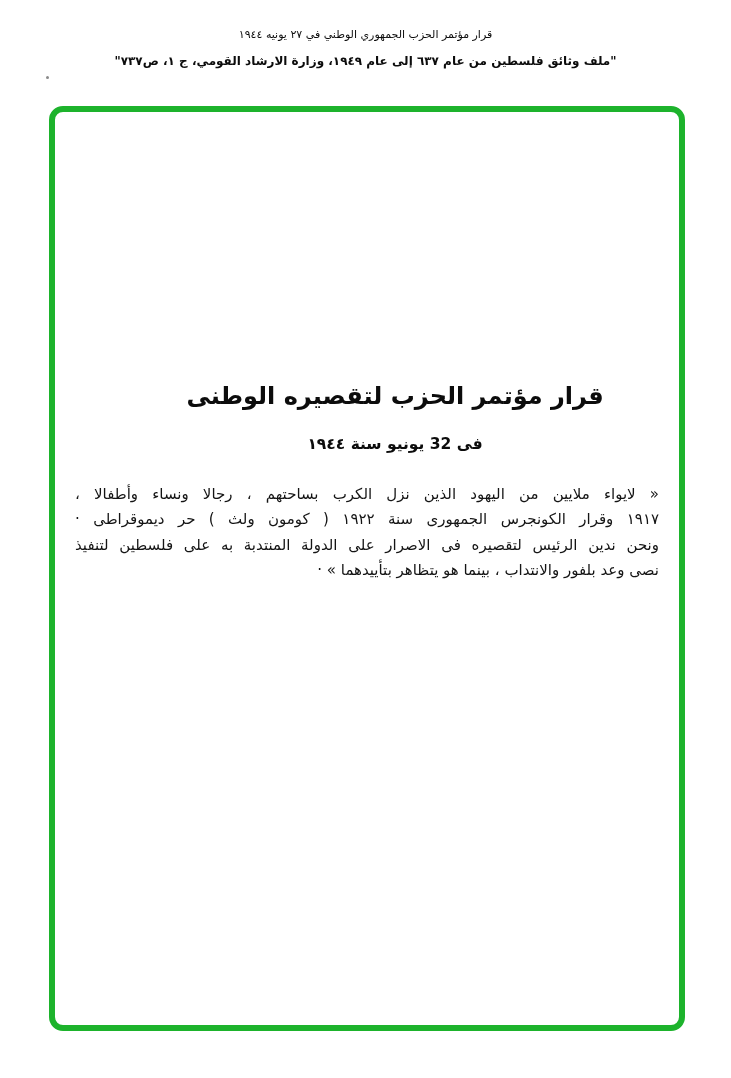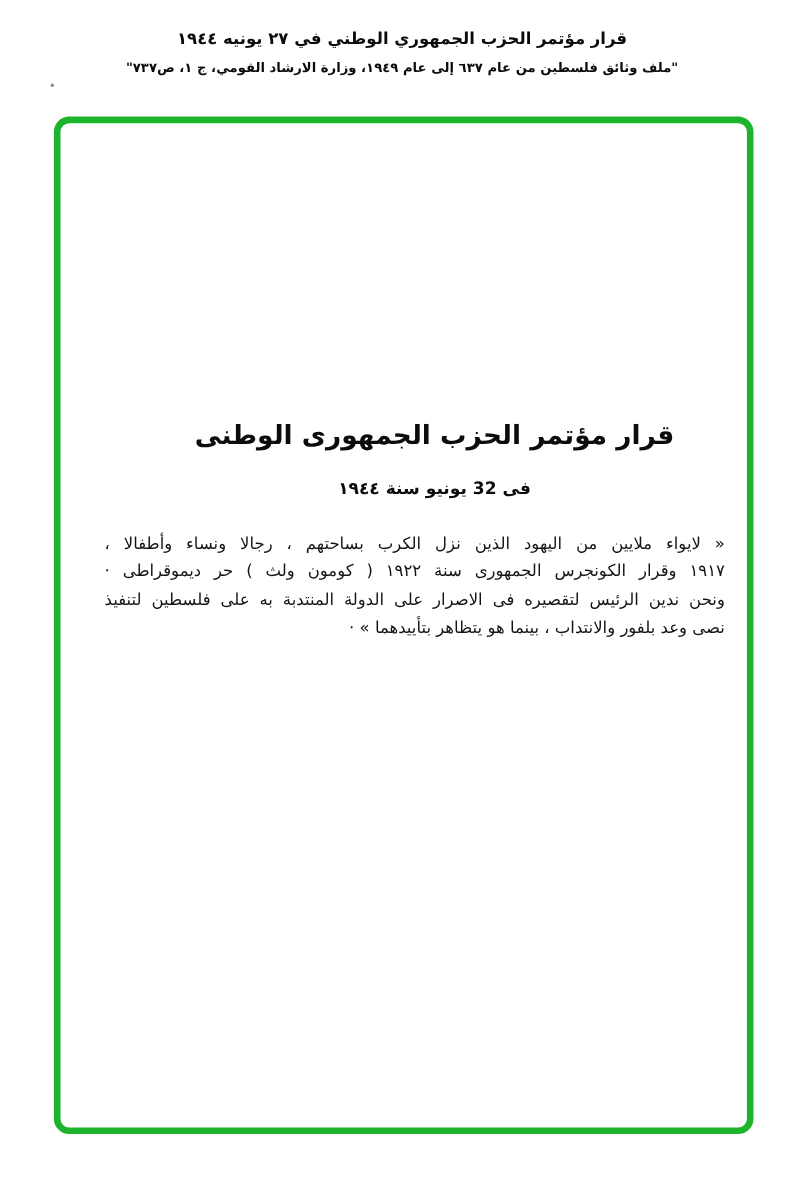--- a/index.html
+++ b/index.html
@@ -20,22 +20,22 @@
   
   .header {
     position: absolute;
     top: 24px;
     left: 0;
     width: 731px;
     text-align: center;
     direction: rtl;
   }
   .header-line1 {
-    font-size: 15px;
-    font-weight: bold;
+    font-size: 11px;
+    font-weight: normal;
     line-height: 22px;
     letter-spacing: 0;
   }
   .header-line2 {
     margin-top: 7px;
     font-size: 12px;
     font-weight: bold;
     line-height: 16px;
   }
 
@@ -101,21 +101,20 @@
   }
   .para-line {
     height: 25.3px;
     overflow: visible;
     white-space: nowrap;
   }
   .para-line.justify {
     white-space: normal;
     text-align: justify;
     text-align-last: justify;
-    margin-left: 20px;
   }
   .para-line.endline {
     text-align: right;
   }
   .para-line .b {
     font-weight: normal;
   }
 </style>
 </head>
 <body>
@@ -123,21 +122,21 @@
 <div class="page" style="color: rgb(12, 12, 12);">
 
   <div class="header">
     <div class="header-line1">قرار مؤتمر الحزب الجمهوري الوطني في ٢٧ يونيه ١٩٤٤</div>
     <div class="header-line2">"ملف وثائق فلسطين من عام ٦٣٧ إلى عام ١٩٤٩، وزارة الارشاد القومي، ج ١، ص٧٣٧"</div>
   </div>
 
   <div class="artifact-dot"></div>
 
   <div class="doc-frame" style="border-color: rgb(29, 179, 44);">
-    <div class="doc-title">قرار مؤتمر الحزب الجمهورى الوطنى</div>
+    <div class="doc-title">قرار مؤتمر الحزب لتقصيره الوطنى</div>
     <div class="doc-subtitle">فى 32 يونيو سنة ١٩٤٤</div>
     <div class="paragraph" id="paragraph">
         <div class="para-line justify"><span>« لايواء ملايين من اليهود الذين نزل الكرب بساحتهم ، رجالا ونساء وأطفالا ،</span></div>
         <div class="para-line justify"><span>١٩١٧ وقرار الكونجرس الجمهورى سنة ١٩٢٢ ( كومون ولث ) حر ديموقراطى ·</span></div>
         <div class="para-line justify"><span>ونحن ندين الرئيس لتقصيره فى الاصرار على الدولة المنتدبة به على </span><span class="b">فلسطين</span><span> لتنفيذ</span></div>
         <div class="para-line endline"><span>نصى وعد بلفور والانتداب ، بينما هو يتظاهر بتأييدهما » ·</span></div>
       </div>
   </div>
 
 </div>

